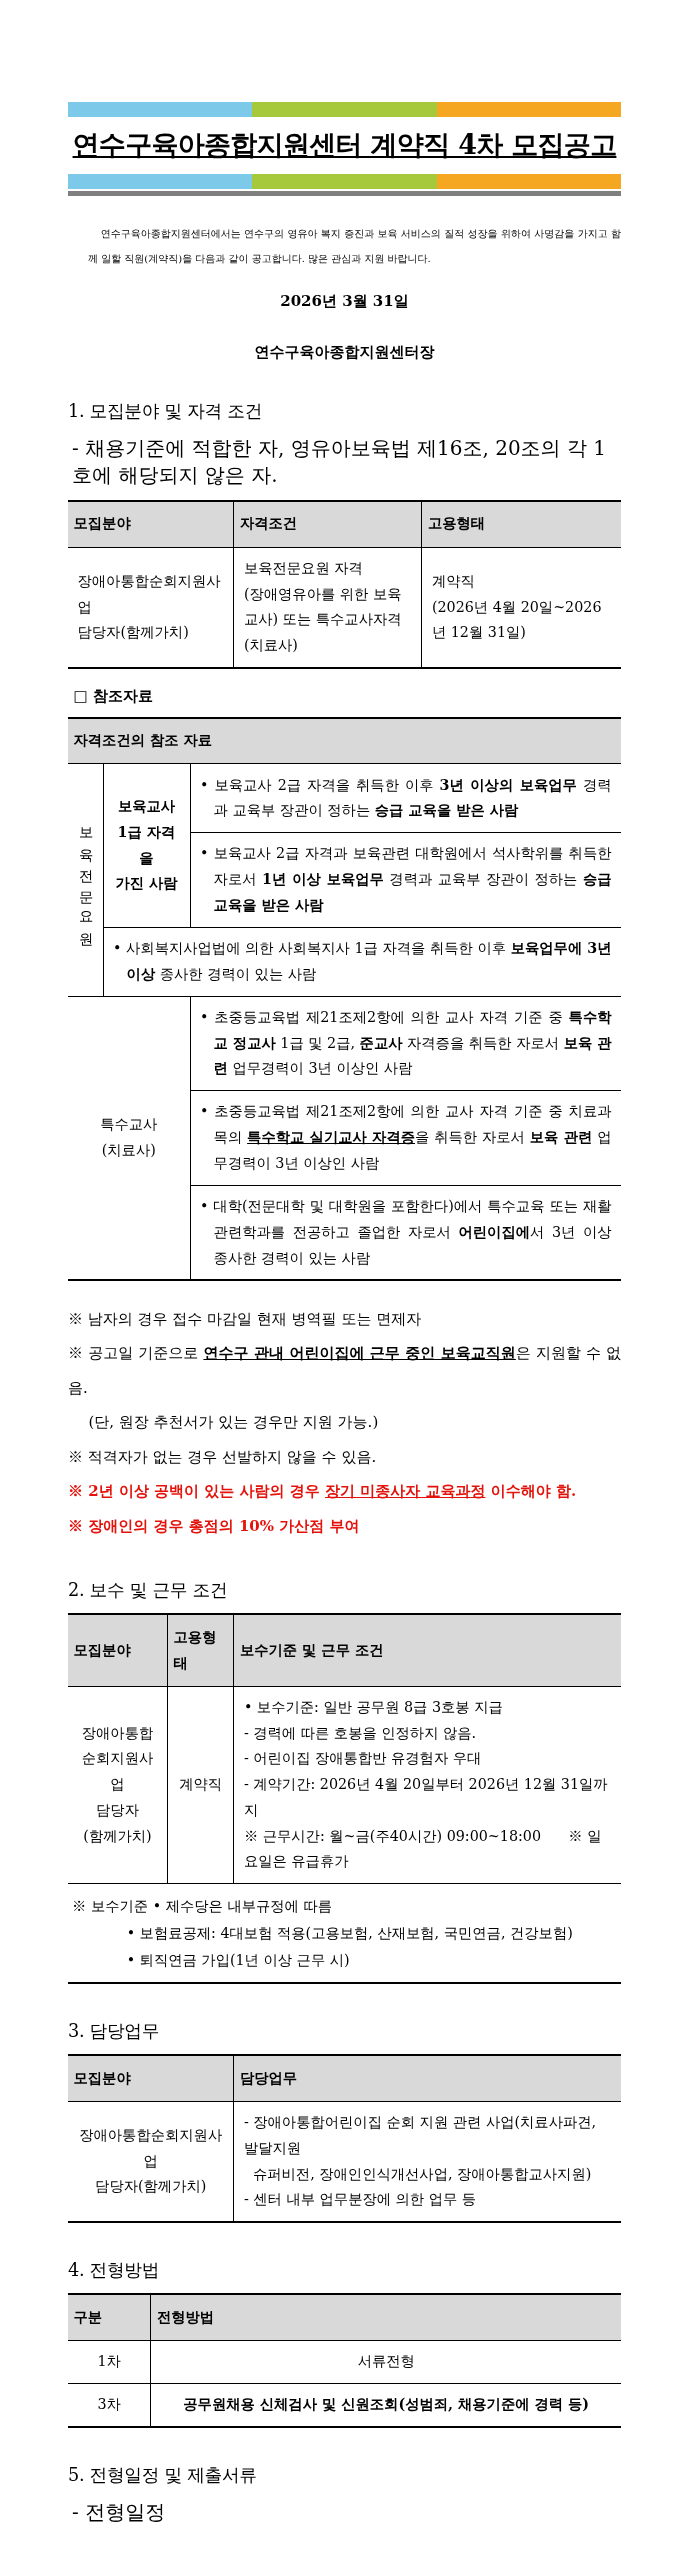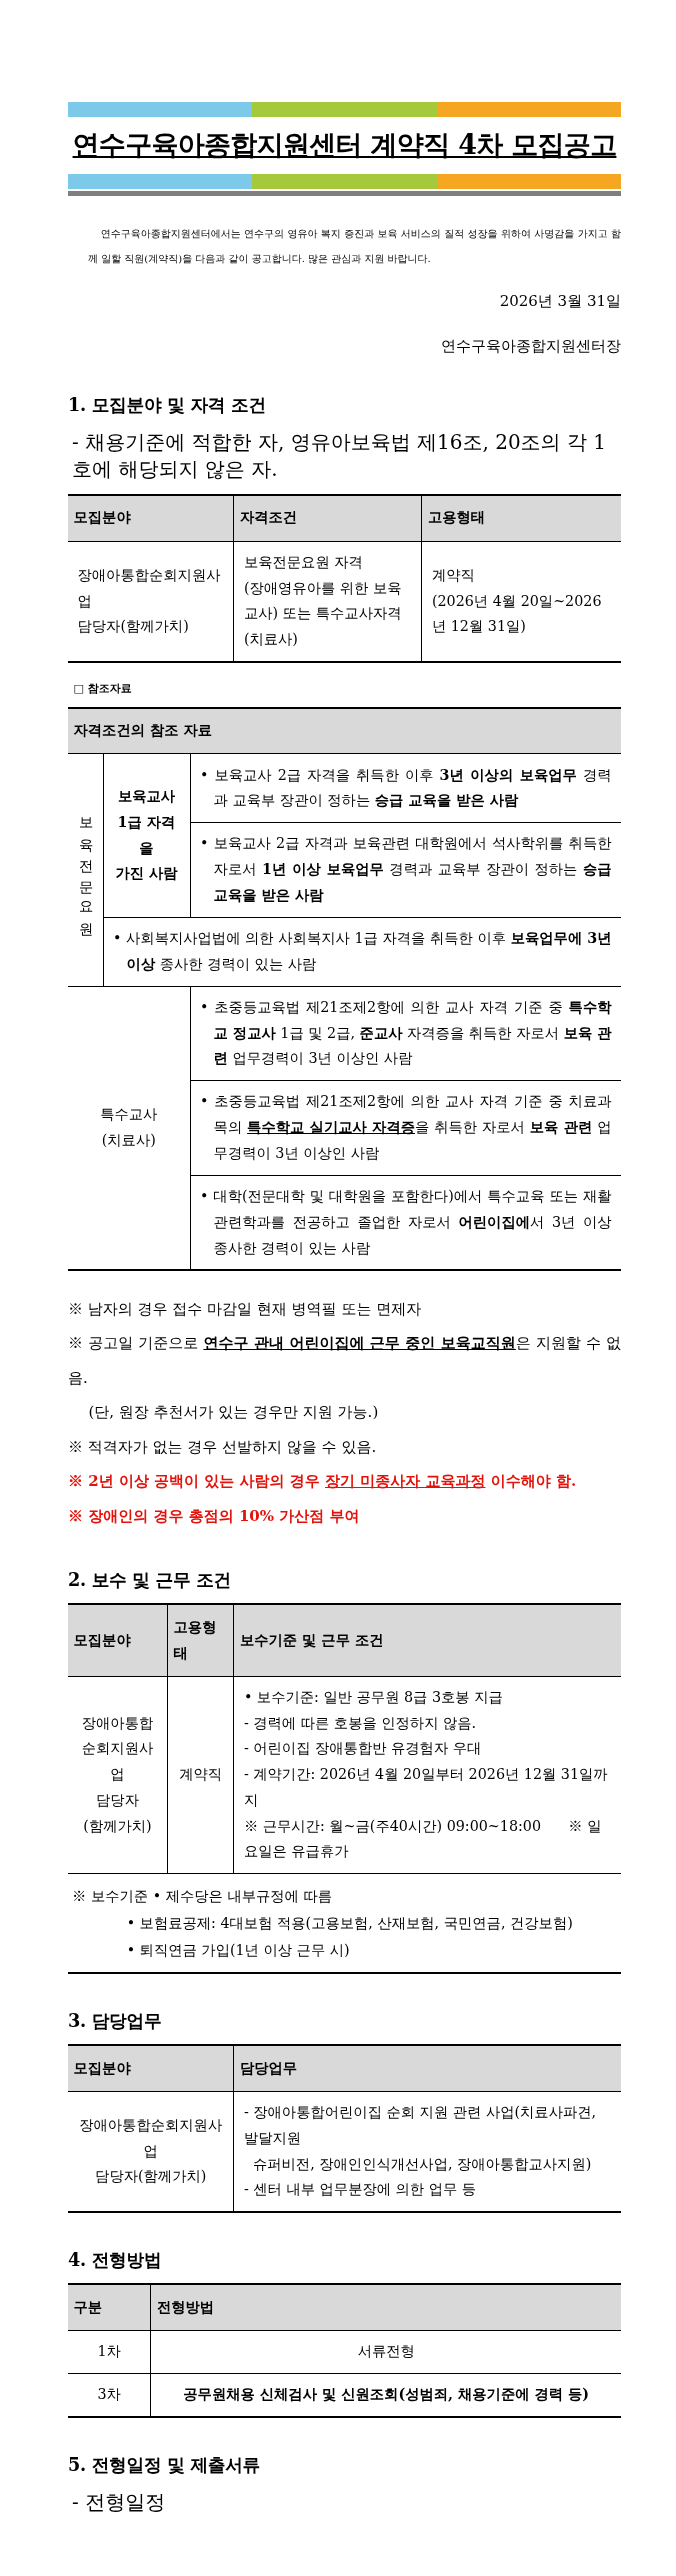--- a/index.html
+++ b/index.html
@@ -13,26 +13,26 @@
 
   
   .band{display:flex; height:15px; width:100%;}
   .band > div{flex:1 1 0;}
   .doc-title{font-size:27px; font-weight:bold; text-align:center; letter-spacing:-0.7px;
              padding:9.5px 0 11px 0; white-space:nowrap;text-decoration:underline;}
   .gray-rule{height:5.5px; background:var(--rule); margin-top:2px;}
 
   
   .intro{margin-top:26px; font-size:10px; line-height:2.45; text-align:justify; text-indent:2ch;margin-left:20px;}
-  .right-line{font-size:15px; text-align:right; margin-top:17.7px; line-height:1.6;}
-  .right-line.signer{margin-top:21px;}
-
-  .sec-h{font-size:17.7px; font-weight:bold; margin-top:35px; letter-spacing:-0.3px;}
+  .right-line{font-size:15px; text-align:center; margin-top:17.7px; line-height:1.6;font-weight:bold;}
+  .right-line.signer{margin-top:27px;}
+
+  .sec-h{font-size:17.7px; font-weight:normal; margin-top:35px; letter-spacing:-0.3px;}
   .sec-sub{font-size:20px; margin:12.3px 0 9.5px 4.1px;}
-  .plain-sub{font-size:11px; margin:17.7px 0 9.5px 5.5px;}
+  .plain-sub{font-size:15px; margin:17.7px 0 9.5px 5.5px;}
 
   
   table{width:100%; border-collapse:collapse;
         border-top:2px solid #000; border-bottom:2px solid #000;
         border-left:hidden; border-right:hidden;
         margin-top:11px; font-size:14.3px;}
   th,td{border:1px solid #000; padding:8.2px 9.5px; vertical-align:middle; line-height:1.8;}
   th{background:var(--hdr-bg); font-weight:bold; text-align:left; padding:9.5px 5.5px;}
   td.center{text-align:center;}
   td.pre{white-space:pre-line;}

